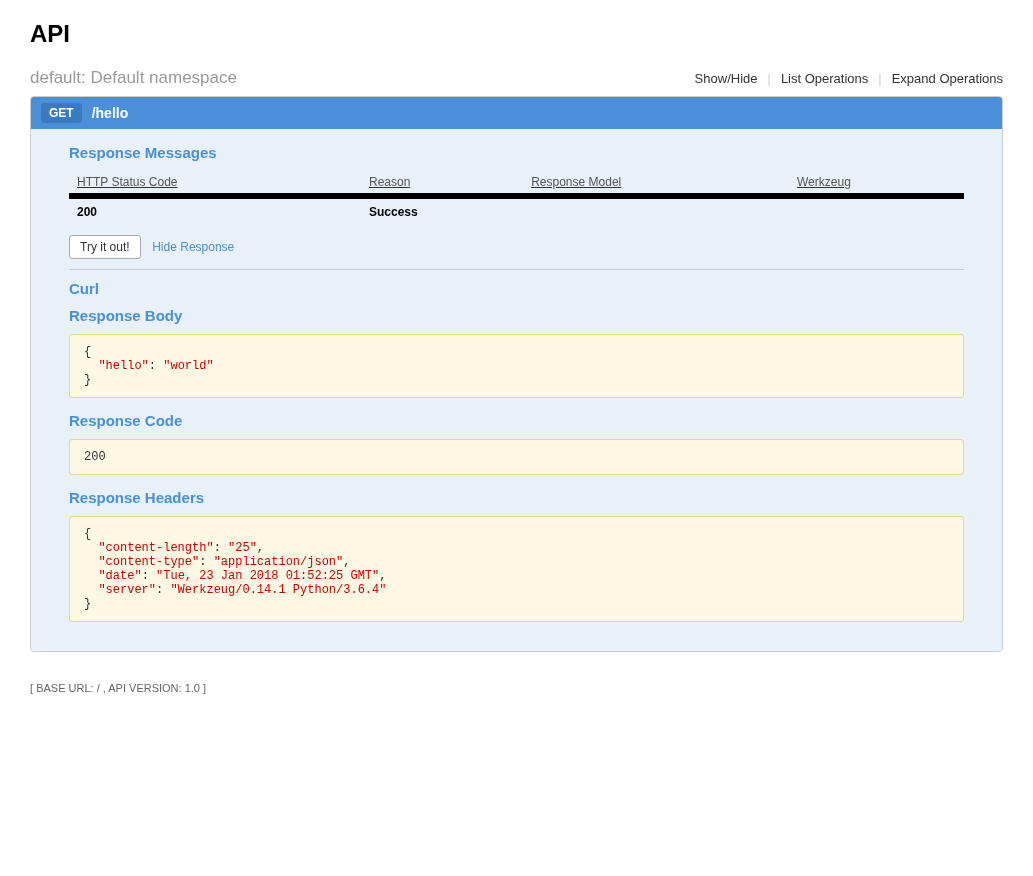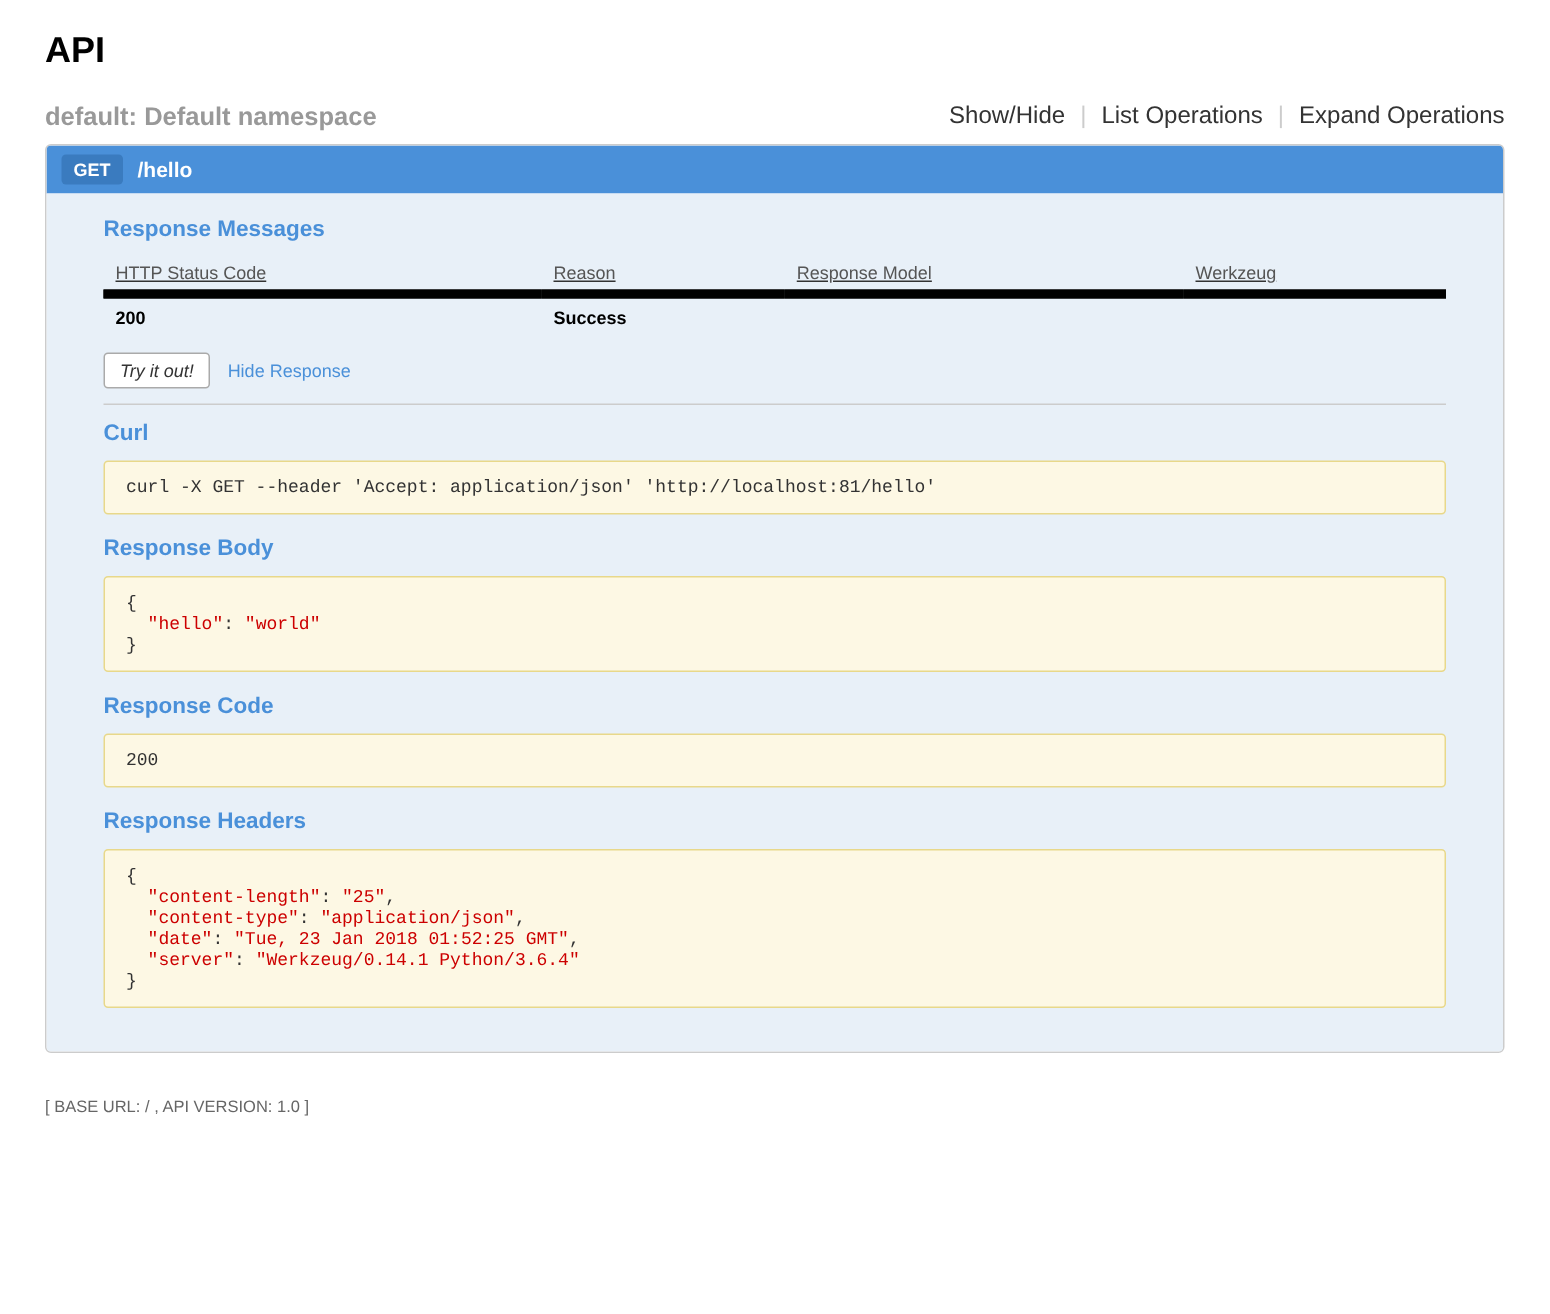--- a/index.html
+++ b/index.html
@@ -22,27 +22,27 @@
       align-items: center;
       margin-bottom: 8px;
     }
     .namespace-label {
       font-size: 17px;
       font-weight: bold;
       color: #000;
     }
     .namespace-label span {
       color: #999;
-      font-weight: bold;
+      font-weight: normal;
     }
     .namespace-actions {
       display: flex;
       gap: 10px;
       align-items: center;
-      font-size: 16px;
+      font-size: 13px;
       text-align: center;
     }
     .namespace-actions a {
       color: #333;
       text-decoration: none;
       cursor: pointer;
     }
     .divider-char { color: #ccc; }
 
     .api-section {
@@ -107,21 +107,20 @@
     }
     .try-it-btn {
       background: #fff;
       border: 1px solid #aaa;
       padding: 4px 10px;
       font-size: 12px;
       cursor: pointer;
       border-radius: 3px;
       color: #333;
       margin-right: 8px;
-      font-style: italic;
     }
     .hide-response-link {
       color: #4a90d9;
       font-size: 12px;
       cursor: pointer;
       text-decoration: none;
     }
 
     .code-block {
       background: #fdf8e4;
@@ -201,21 +200,20 @@
       <div style="margin-bottom:10px;">
         <button class="try-it-btn">Try it out!</button>
         <a class="hide-response-link">Hide Response</a>
       </div>
     </div>
 
     <hr class="divider">
 
     <div>
       <div class="section-heading">Curl</div>
-      <div class="code-block">curl -X GET --header 'Accept: application/json' 'http://localhost:81/hello'</div>
     </div>
 
 
     <div>
       <div class="section-heading">Response Body</div>
       <div class="code-block">{
   <span class="key">"hello"</span>: <span class="str">"world"</span>
 }</div>
     </div>
 

